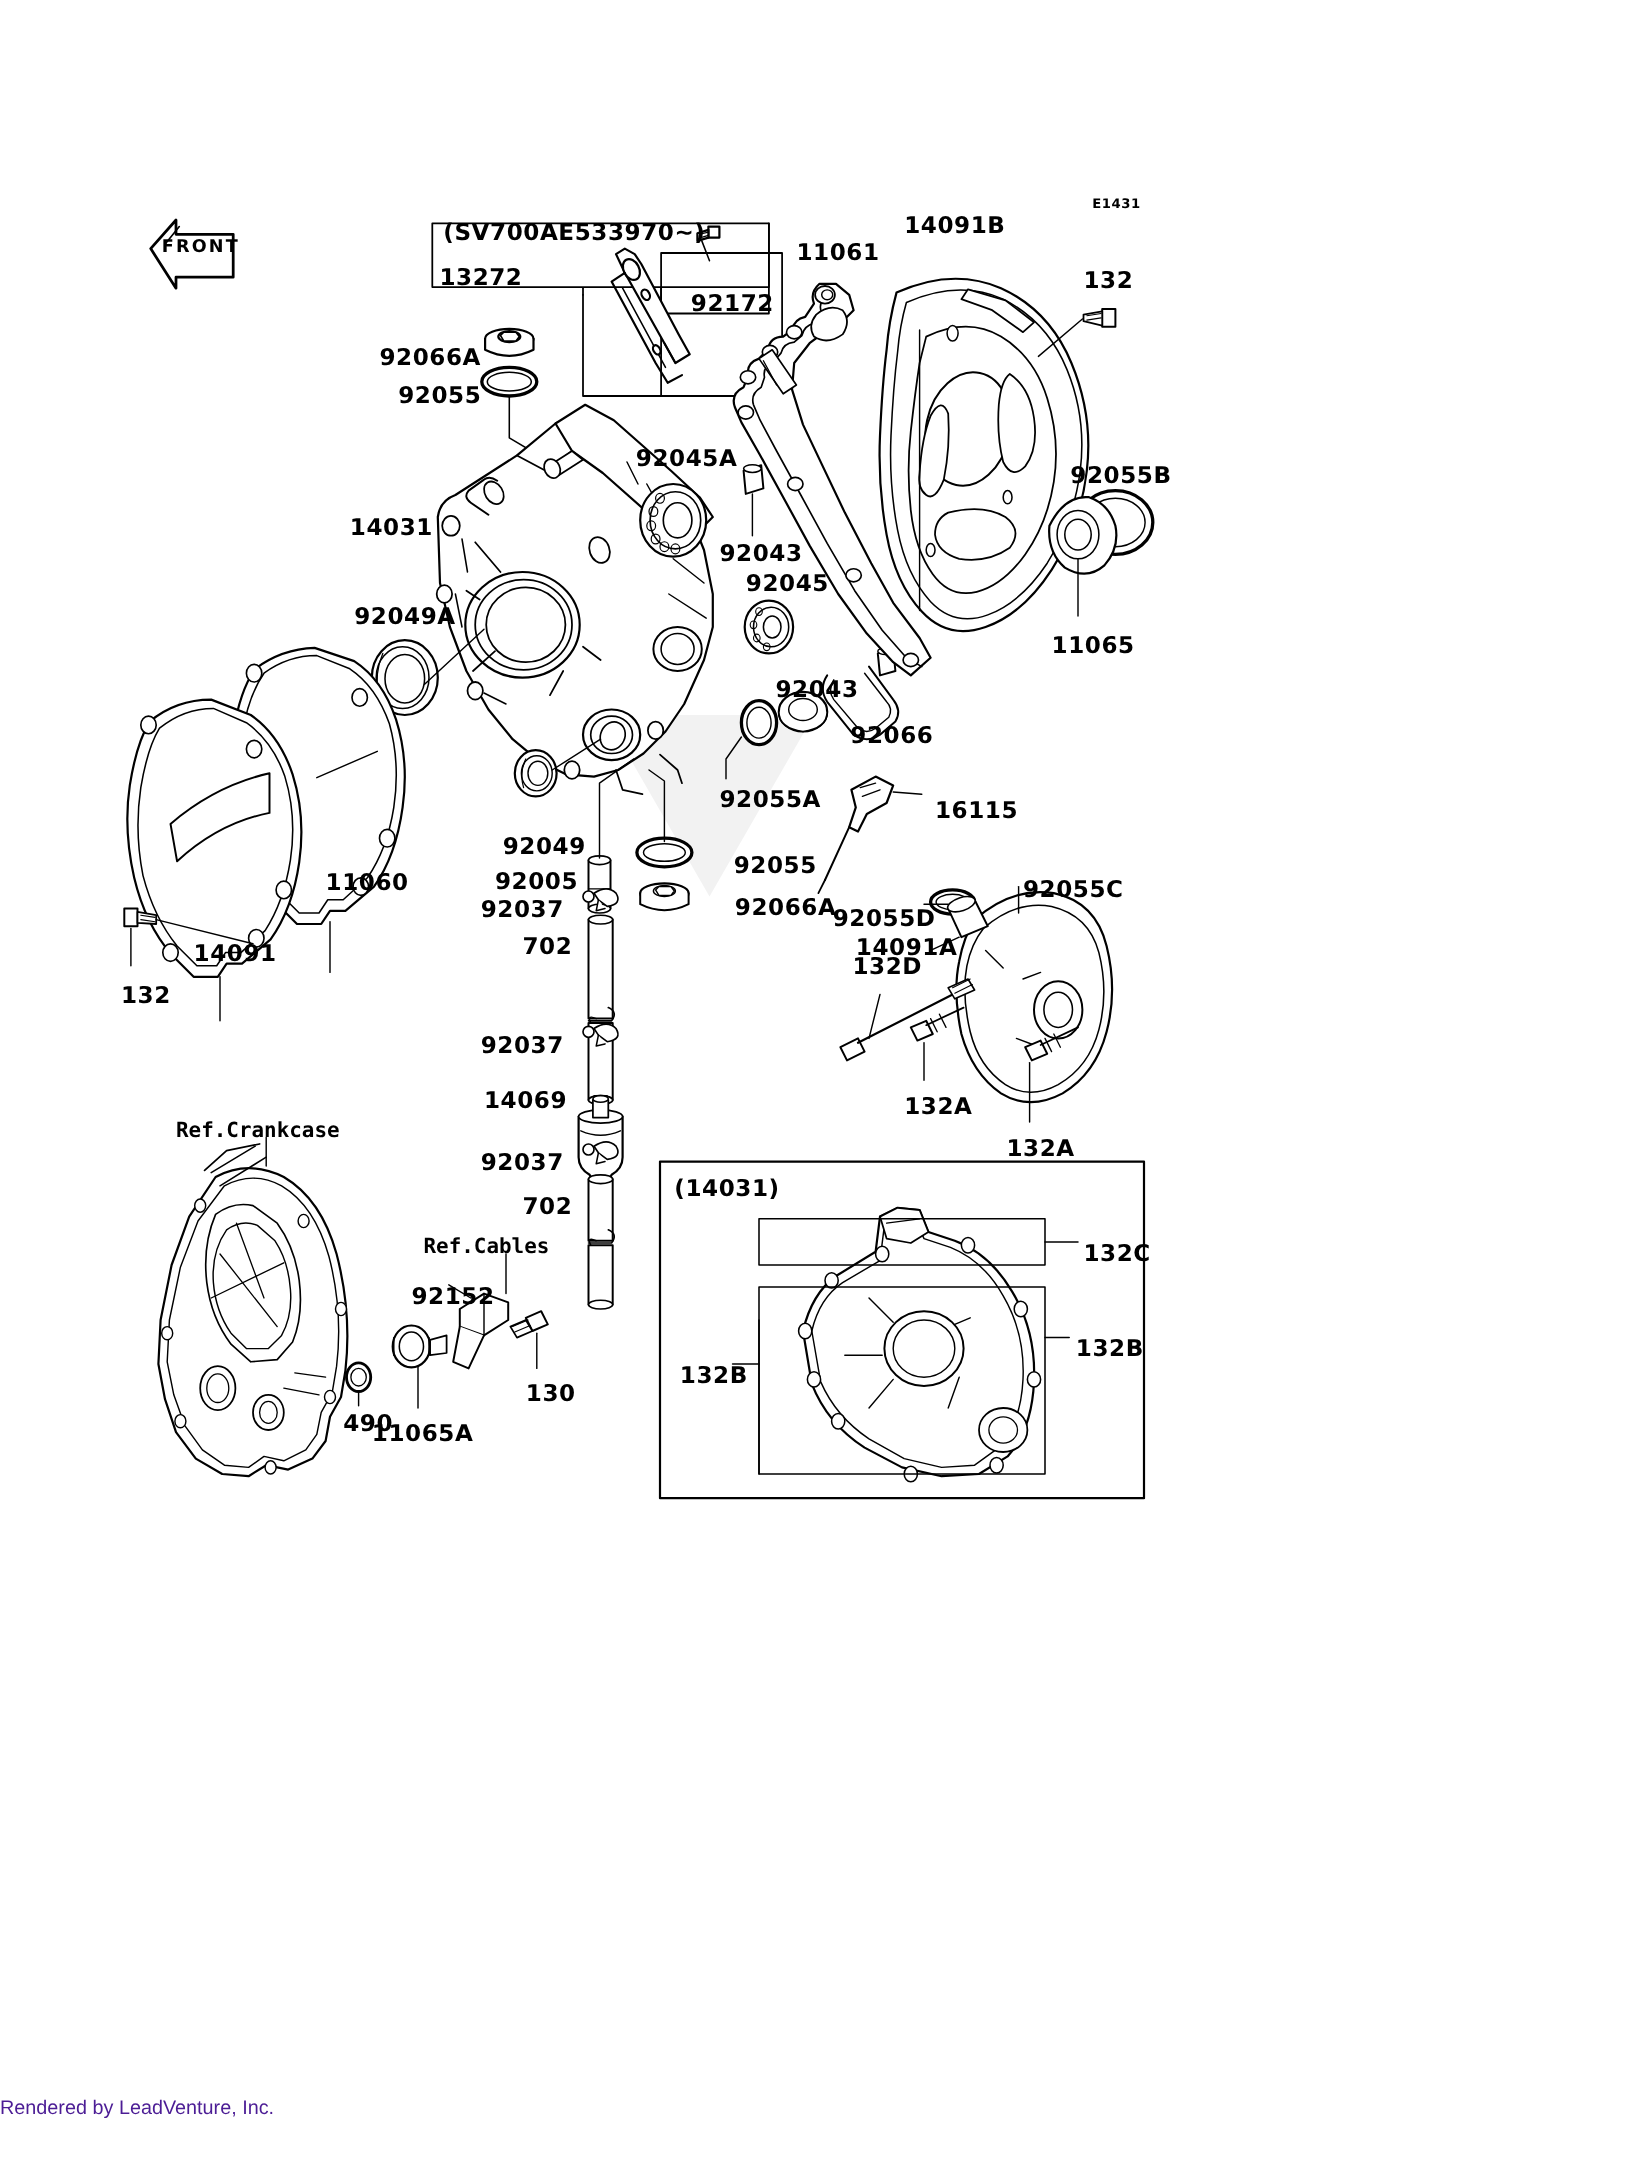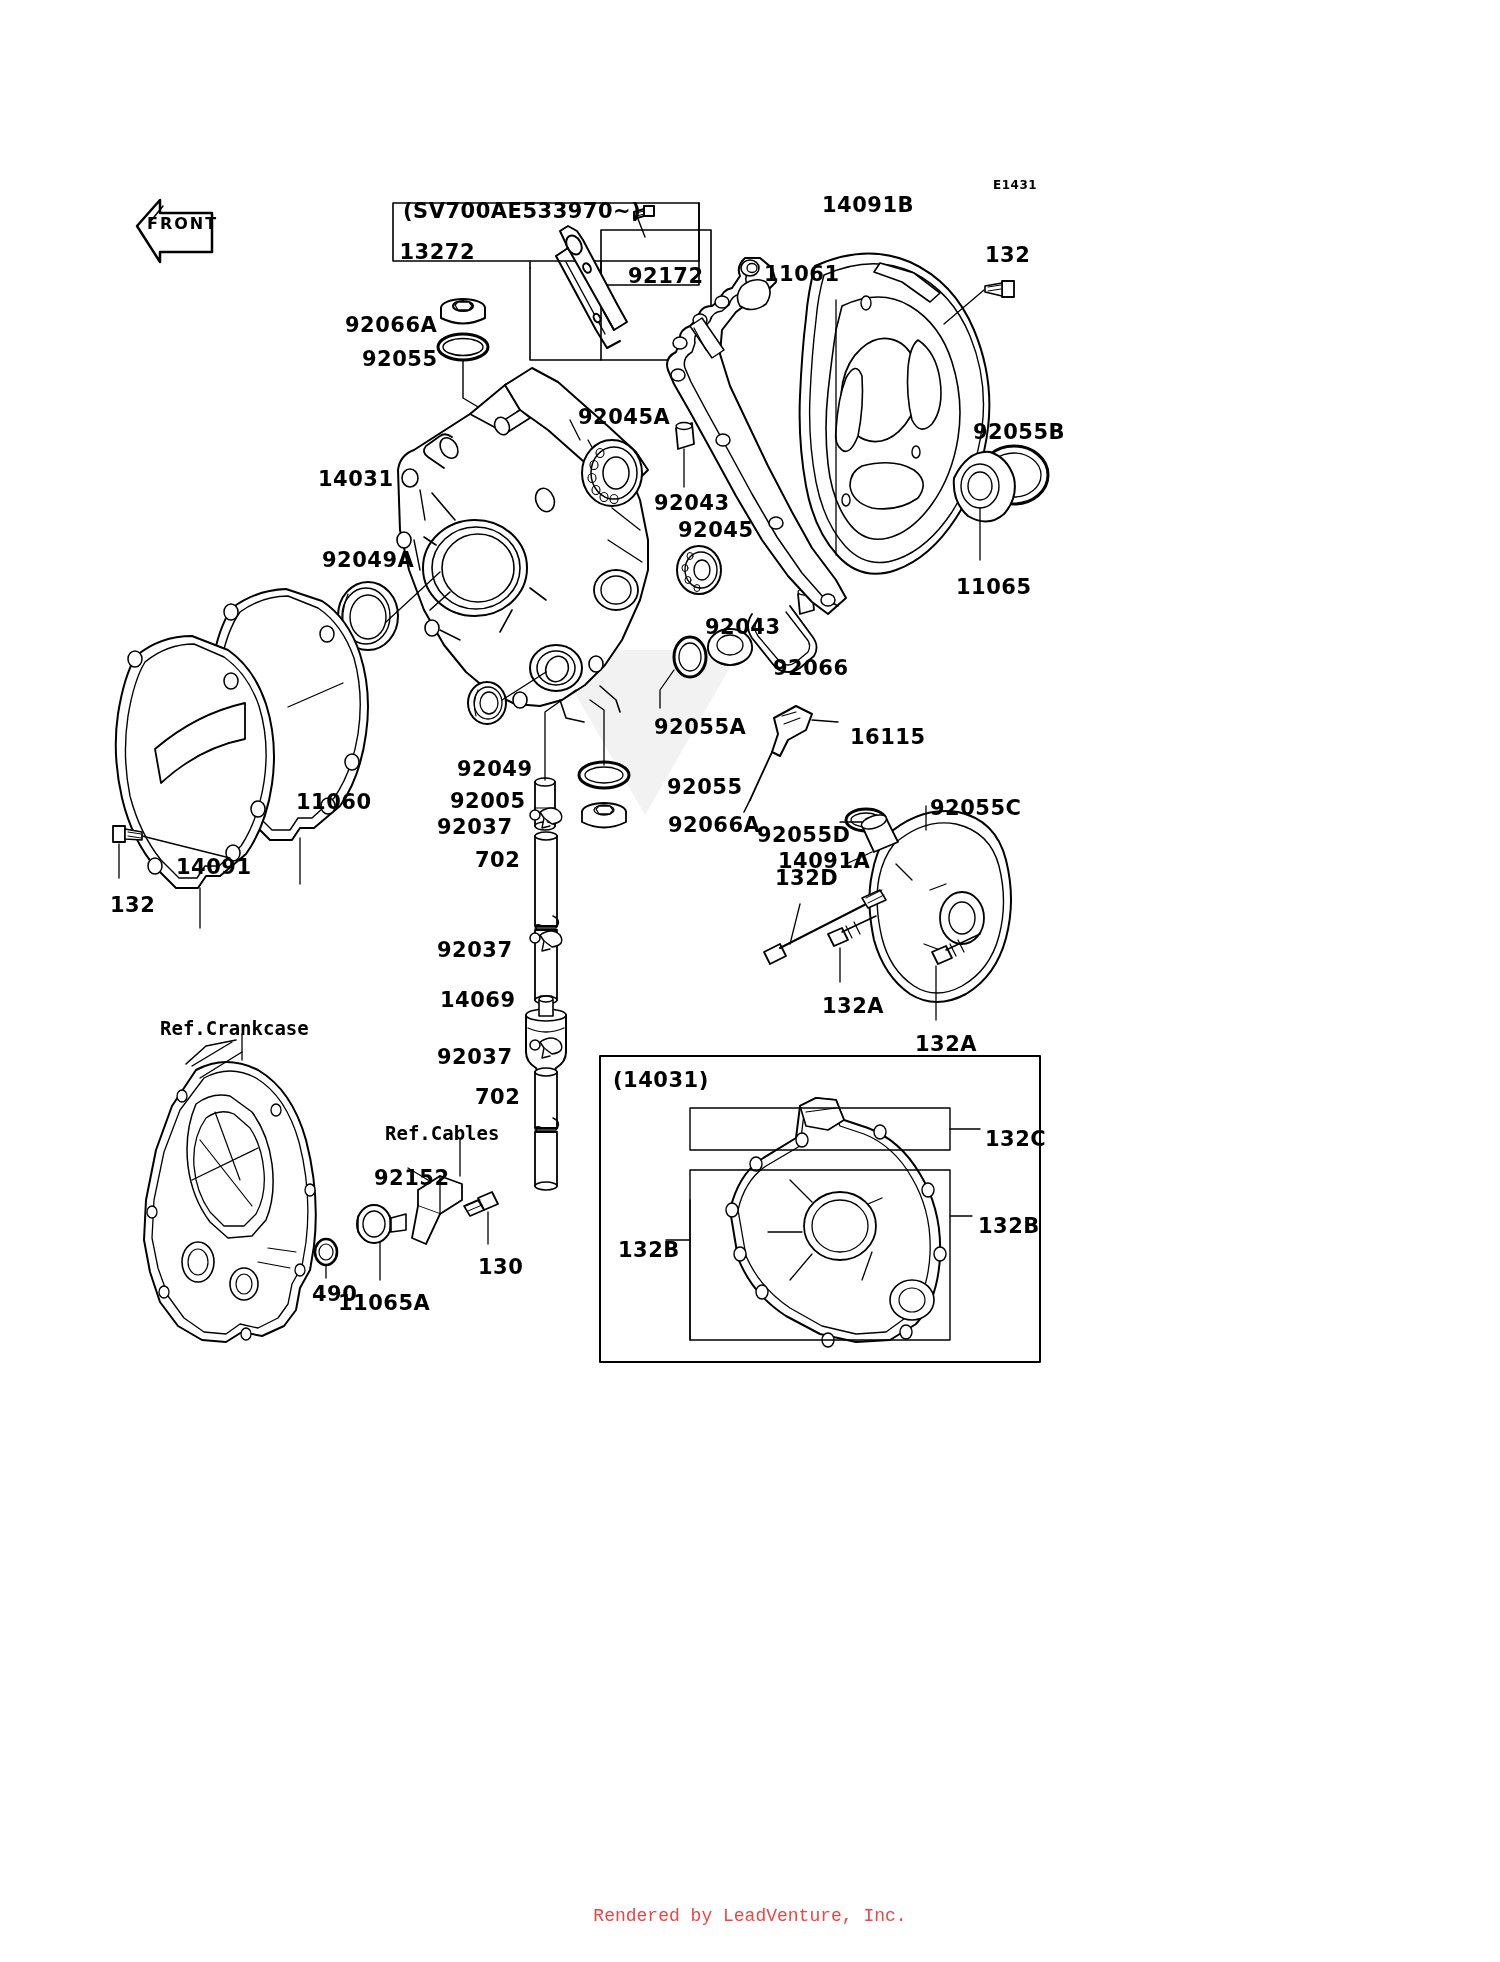--- a/index.html
+++ b/index.html
@@ -37,24 +37,23 @@
     font-weight: bold;
     letter-spacing: 0.5px;
   }
   .lbl.r { transform: translateX(-100%); }
 
   #footer {
     position: absolute;
     left: 0;
     top: 1906px;
     width: 1500px;
-    text-align: center;
-    font-family: Liberation Mono, monospace;
+    font-family: Liberation Sans, sans-serif;
     font-size: 18px;
-    color: #ef4444;
+    color: #4c1d95;
   }
   .wm {
     position: absolute;
     font-family: "Liberation Sans", sans-serif;
     font-weight: bold;
     color: #f0f0f0;
     user-select: none;
     pointer-events: none;
   }
   #wm-text {
@@ -601,21 +600,21 @@
   <div class="lbl code" style="left:993px; top:178px;">E1431</div>
 
   <div class="lbl" style="left:403px; top:199px;">(SV700AE533970~)</div>
   <div class="lbl" style="left:613px; top:1068px;">(14031)</div>
 
   <div class="lbl" id="front-label" style="left:147px; top:214px; font-size:16px; letter-spacing:2px;">FRONT</div>
 
   <div id="part-labels">
       <div class="lbl r" style="left: 475px; top: 240px;">13272</div>
       <div class="lbl" style="left: 628px; top: 264px;">92172</div>
-      <div class="lbl" style="left: 764px; top: 217px; margin-top: 45px;">11061</div>
+      <div class="lbl" style="left: 724px; top: 217px;">11061</div>
       <div class="lbl" style="left: 822px; top: 193px;">14091B</div>
       <div class="lbl" style="left: 985px; top: 243px;">132</div>
       <div class="lbl" style="left: 345px; top: 313px;">92066A</div>
       <div class="lbl" style="left: 362px; top: 347px;">92055</div>
       <div class="lbl" style="left: 578px; top: 405px;">92045A</div>
       <div class="lbl" style="left: 973px; top: 420px;">92055B</div>
       <div class="lbl" style="left: 318px; top: 467px;">14031</div>
       <div class="lbl" style="left: 654px; top: 491px;">92043</div>
       <div class="lbl" style="left: 678px; top: 518px;">92045</div>
       <div class="lbl" style="left: 322px; top: 548px;">92049A</div>

